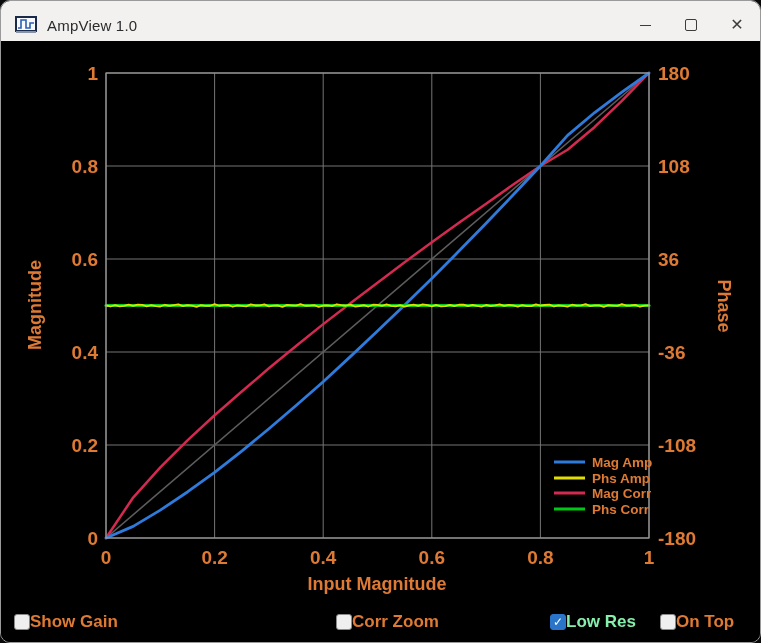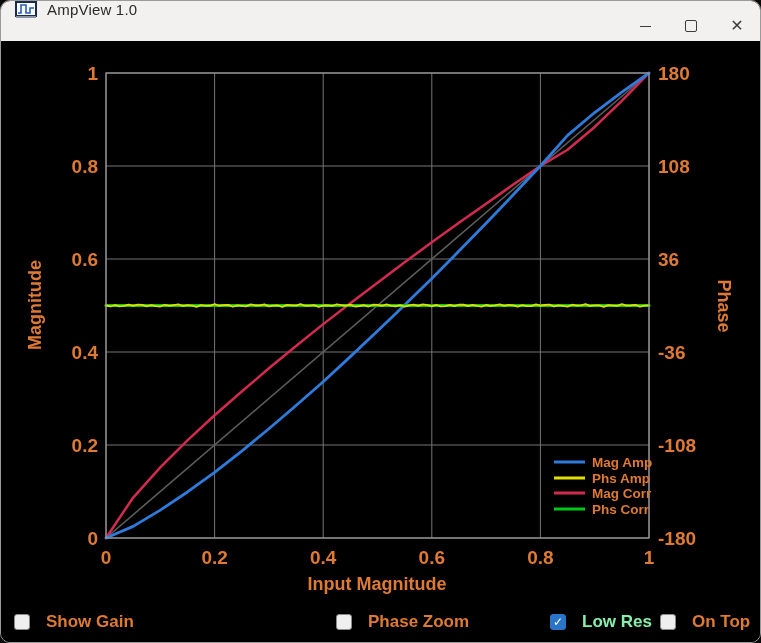--- a/index.html
+++ b/index.html
@@ -3,42 +3,42 @@
 <meta charset="utf-8">
 <style>
   html,body{margin:0;padding:0;background:#0a0a0a;font-family:"Liberation Sans",sans-serif;}
   .window{
     position:relative;width:759px;height:641px;margin:0 auto;
     background:#000;border:1px solid #9a9a9a;border-radius:10px;overflow:hidden;
     box-sizing:content-box;
   }
   .titlebar{
     position:absolute;top:0;left:0;width:100%;height:52px;background:#f2f1f0;
-    display:flex;align-items:flex-start;border-bottom:2px solid #1d4ed8;box-sizing:border-box;
+    display:flex;align-items:center;border-bottom:4px solid #1d4ed8;box-sizing:border-box;
   }
   .app-icon{margin-left:14px;width:22px;height:18px;flex:0 0 auto;}
   .title-text{margin-left:10px;font-size:15px;color:#2b2b2b;letter-spacing:.2px;}
   .win-controls{margin-left:auto;display:flex;height:100%;}
   .win-btn{
     width:46px;height:100%;display:flex;align-items:center;justify-content:center;
     color:#3c3c3c;font-size:15px;cursor:default;user-select:none;
   }
   .glyph-min{display:block;width:11px;height:0;border-top:1.2px solid #3c3c3c;}
   .glyph-max{display:block;width:10px;height:10px;border:1.2px solid #3c3c3c;border-radius:2px;}
   .glyph-close{font-size:16px;line-height:1;}
   .chart-wrap{position:absolute;top:40px;left:0;width:761px;height:565px;background:#000;}
   .bottom-bar{position:absolute;top:605px;left:0;width:761px;height:36px;background:#000;}
   .chk-group{position:absolute;top:6px;display:flex;align-items:center;}
   .chk-box{
     width:16px;height:16px;border-radius:3px;background:#efefef;border:1px solid #8a8a8a;
     display:flex;align-items:center;justify-content:center;box-sizing:border-box;
     font-size:12px;color:#fff;line-height:1;
   }
   .chk-box.checked{background:#2a74c9;border-color:#2a74c9;}
-  .chk-label{margin-left:16px;font-size:17px;font-weight:700;color:#de7a33;}
+  .chk-label{margin-left:0;font-size:17px;font-weight:700;color:#de7a33;}
   svg text{font-family:"Liberation Sans",sans-serif;font-weight:700;}
   .tick-label{font-size:19px;}
   .axis-label{font-size:18px;}
   .legend-label{font-size:13.5px;}
 </style>
 </head>
 <body>
 
 <div class="window">
 
@@ -125,21 +125,21 @@
     </svg>
   </div>
 
   <div class="bottom-bar">
     <div class="chk-group" style="left:13px">
       <span class="chk-box"></span>
       <span class="chk-label" style="color: rgb(222, 122, 51);">Show Gain</span>
     </div>
     <div class="chk-group" style="left:335px">
       <span class="chk-box"></span>
-      <span class="chk-label" style="color: rgb(222, 122, 51);">Phase Zoom</span>
+      <span class="chk-label" style="color: rgb(222, 122, 51);">Corr Zoom</span>
     </div>
     <div class="chk-group" style="left:549px">
       <span class="chk-box checked" style="background: rgb(42, 116, 201);">✓</span>
       <span class="chk-label" style="color: #86efac;">Low Res</span>
     </div>
     <div class="chk-group" style="left:659px">
       <span class="chk-box"></span>
       <span class="chk-label" style="color: rgb(222, 122, 51); text-align: right;">On Top</span>
     </div>
   </div>

